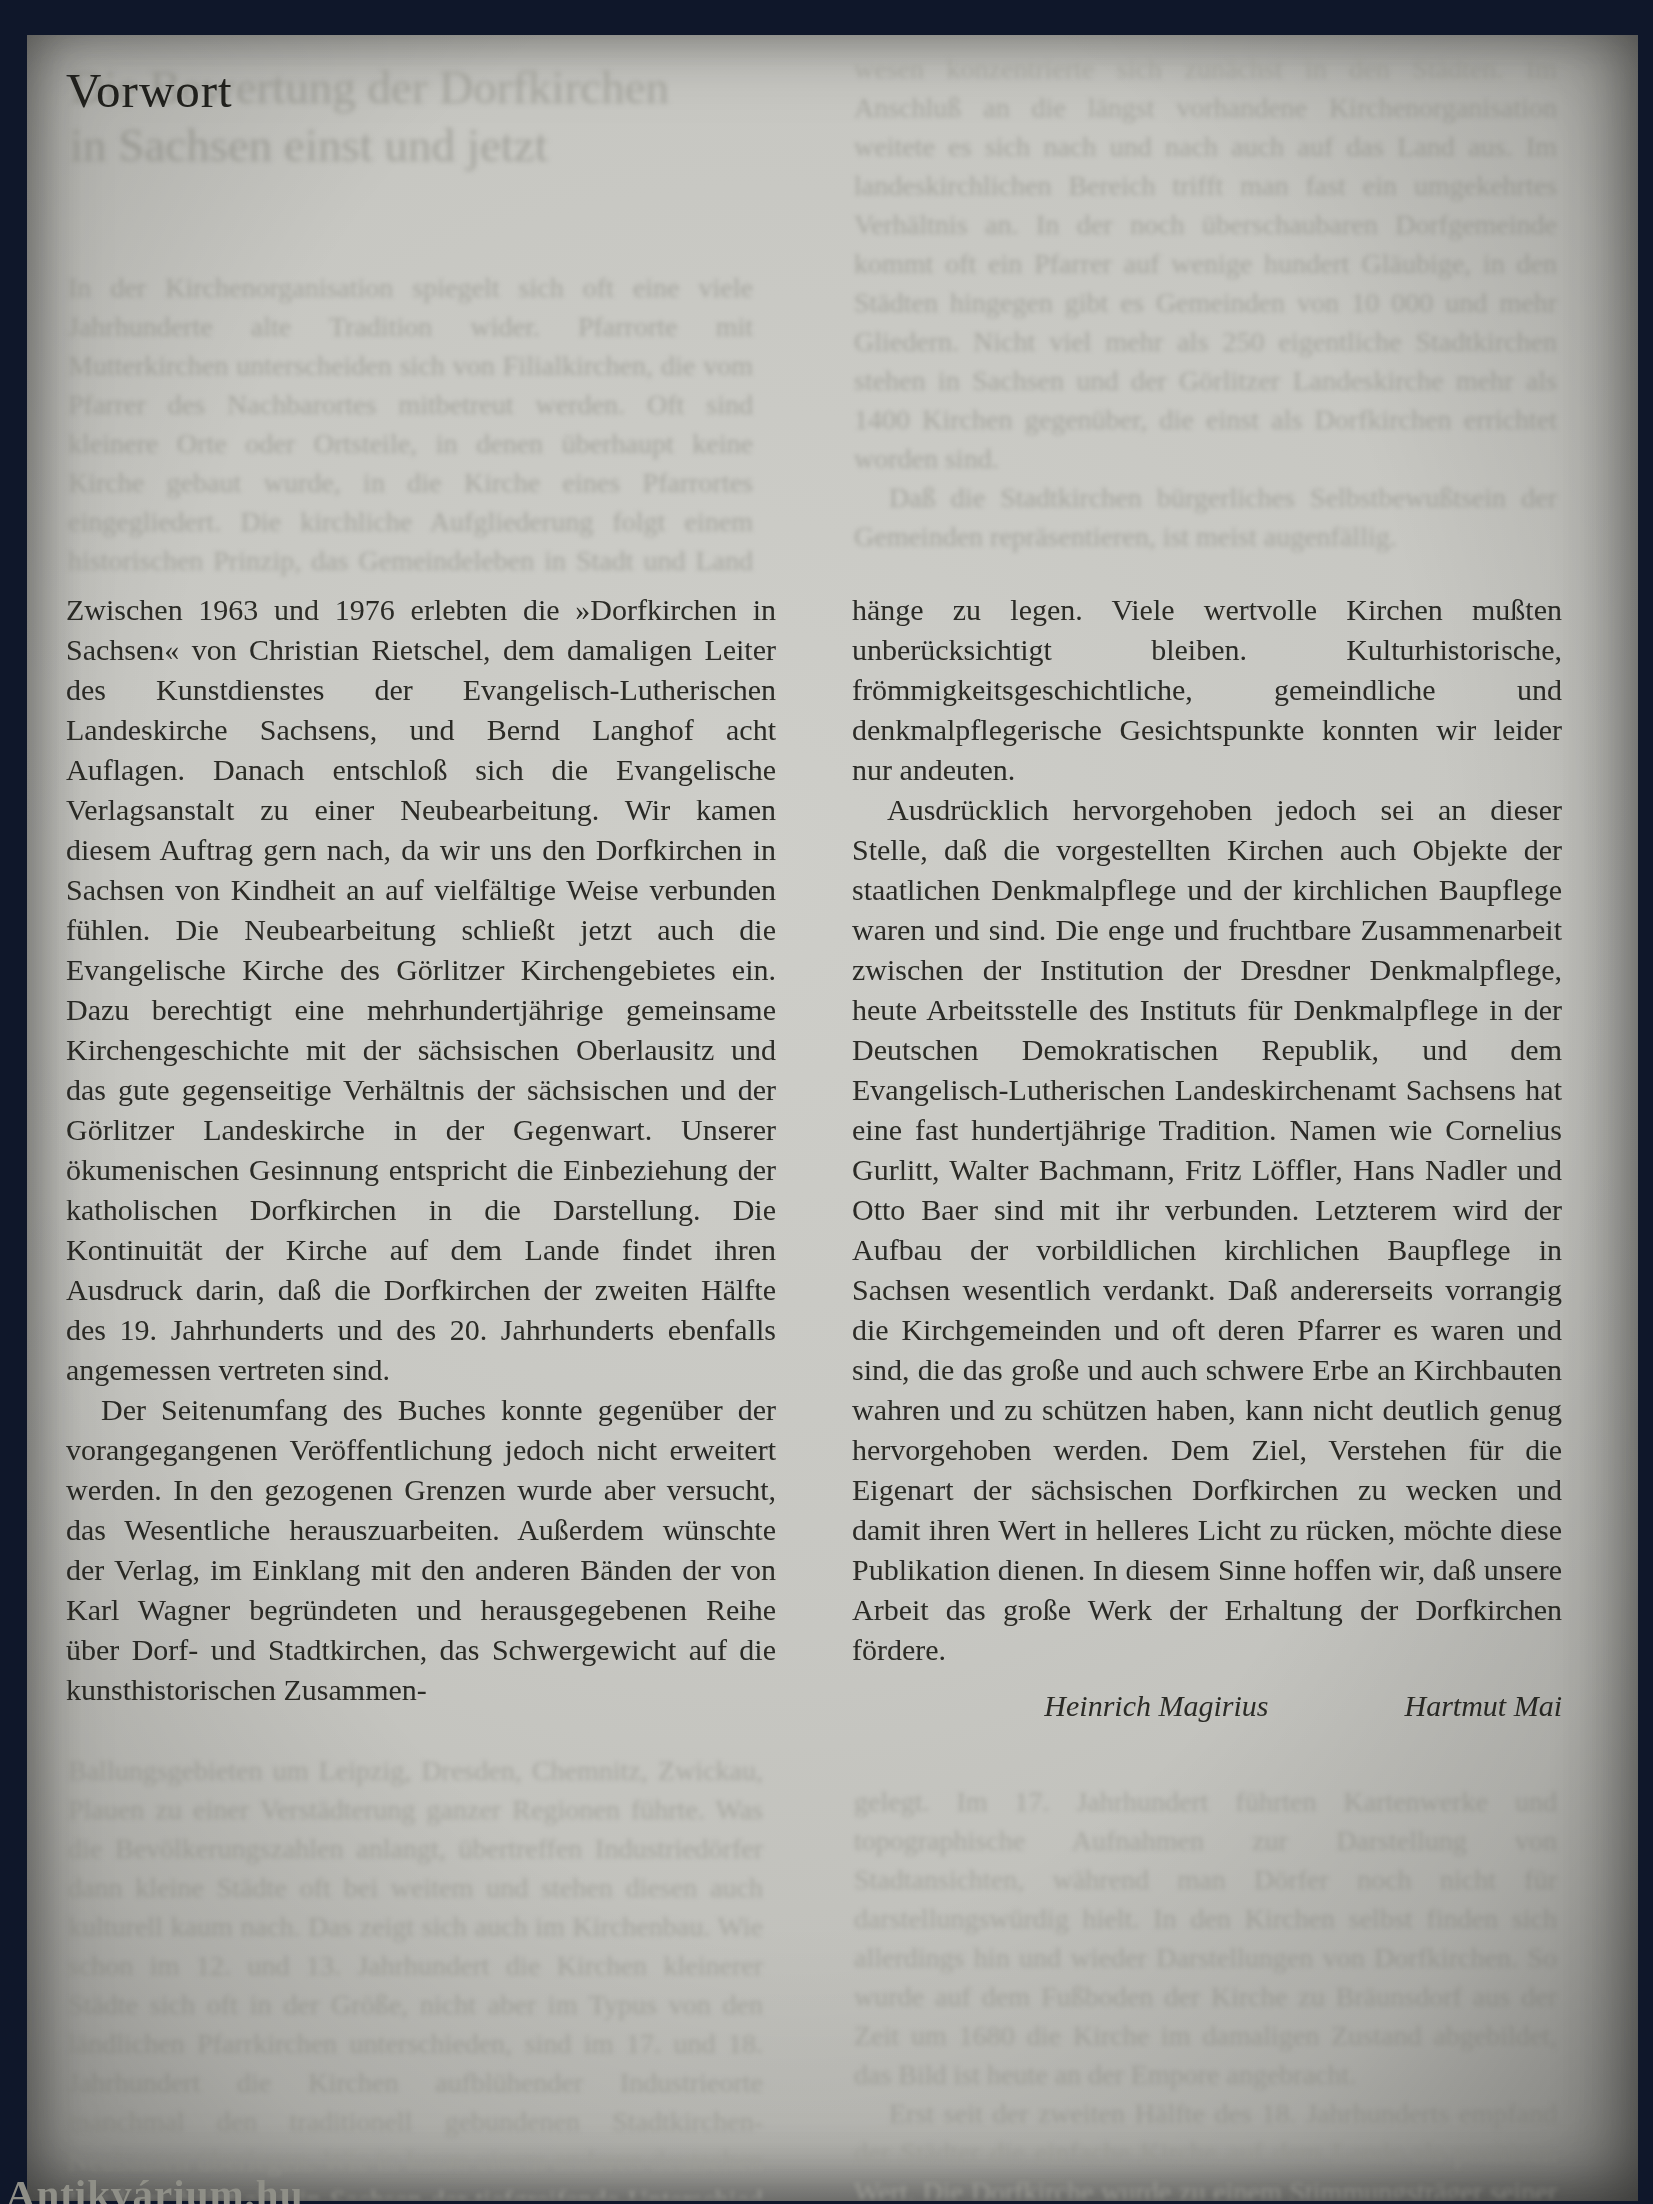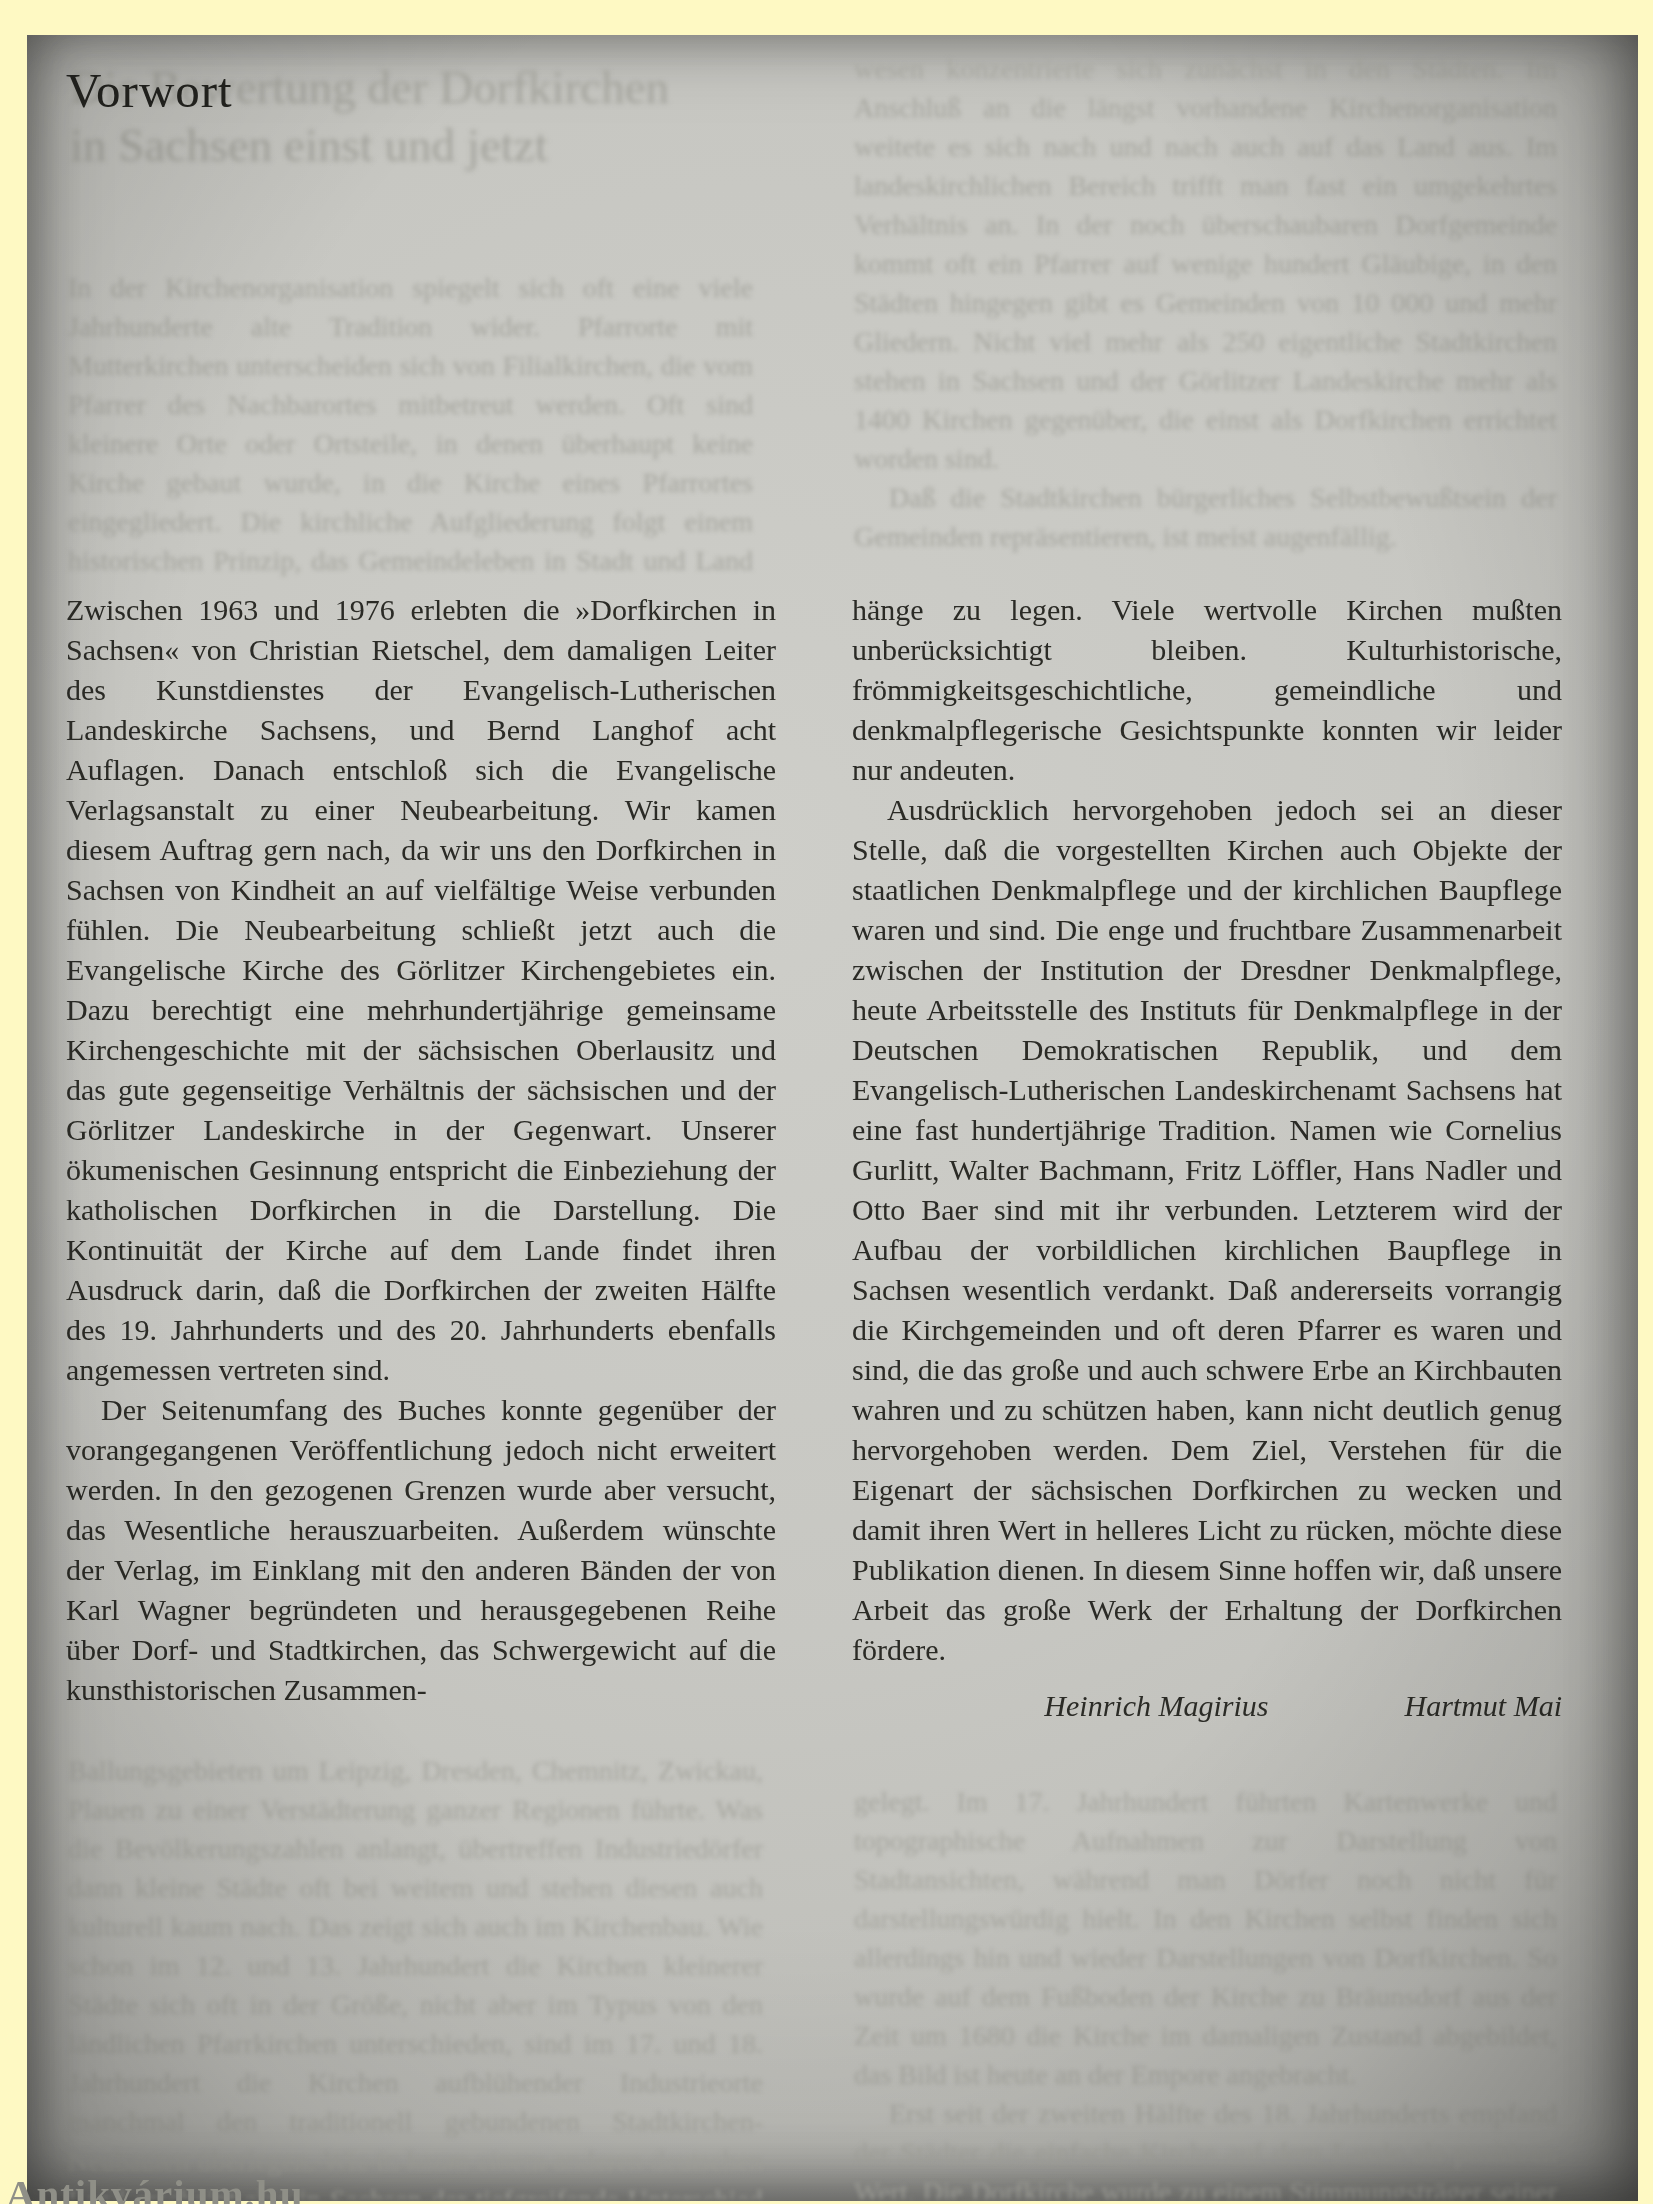--- a/index.html
+++ b/index.html
@@ -1,18 +1,18 @@
 <!DOCTYPE html>
 <html lang="de"><head>
 <meta charset="utf-8">
 <style>
   html,body{margin:0;padding:0;background:#000;}
   .photo{
     position:relative;width:1654px;height:2205px;overflow:hidden;
-    background:#fef9c3;
+    background:#0f172a;
     font-family:"Liberation Serif", serif;
   }
   .page{
     position:absolute;left:27px;top:35px;width:1611px;height:2166px;
     background:radial-gradient(120% 90% at 45% 38%, #cecec9 0%, #c7c7c2 40%, #bdbdb8 68%, #a9a9a4 90%, #90908b 100%);
     box-shadow:inset 0 0 87px rgba(0,0,0,.22), inset -27px 0 58px rgba(0,0,0,.18), inset 0 -23px 53px rgba(0,0,0,.22), inset 17.5px 0 39px rgba(0,0,0,.12);
     overflow:hidden;
   }
   .vignette{
     position:absolute;inset:0;z-index:5;pointer-events:none;

